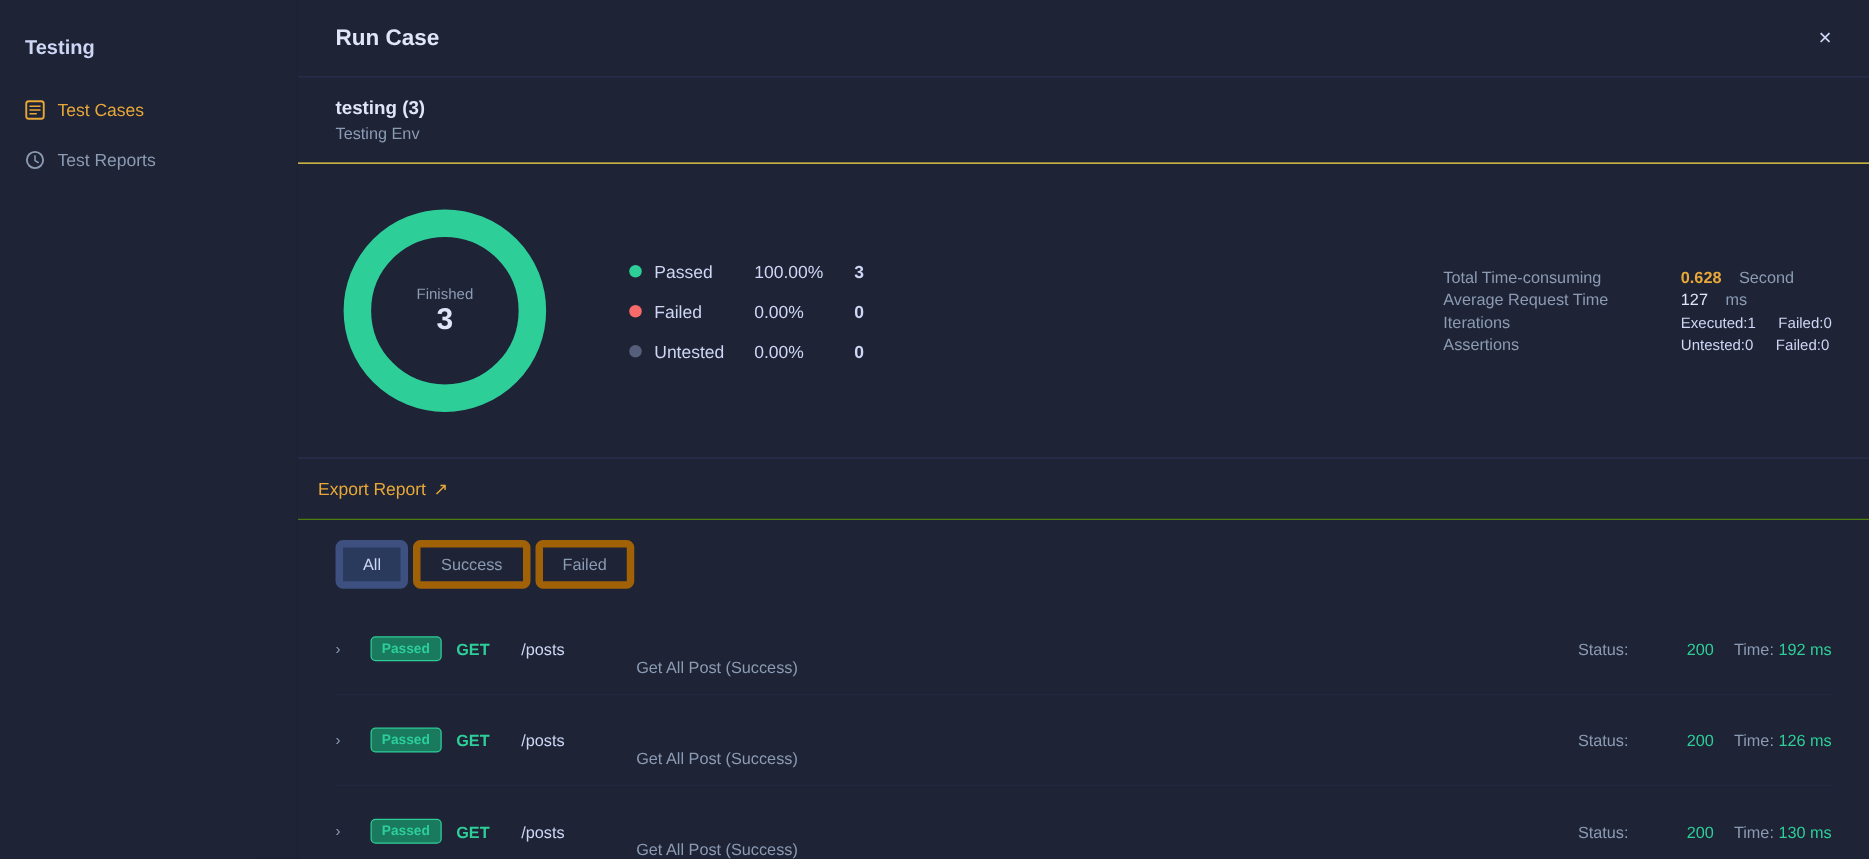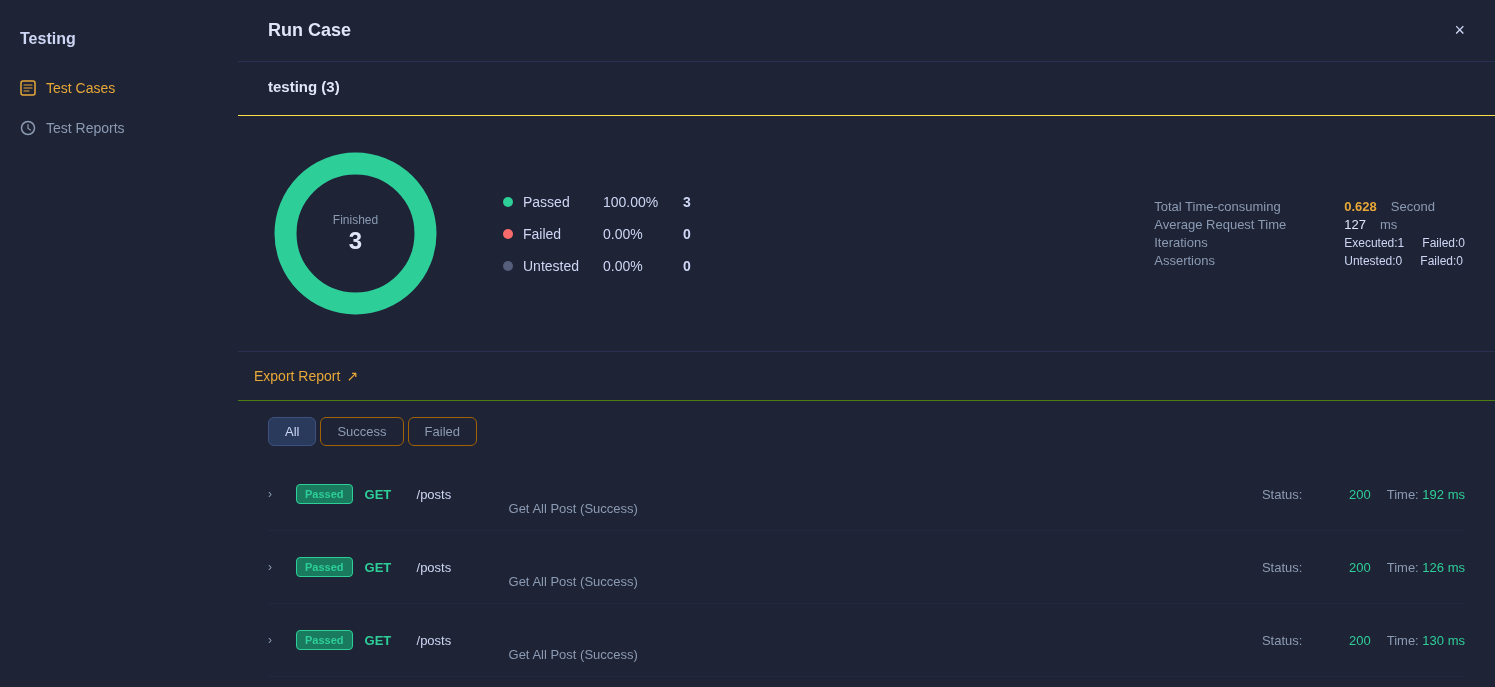--- a/index.html
+++ b/index.html
@@ -223,21 +223,21 @@
     .filter-tabs {
       display: flex;
       gap: 4px;
       padding: 16px 30px 12px;
     }
     .filter-tab {
       padding: 6px 16px;
       border-radius: 6px;
       font-size: 13px;
       cursor: pointer;
-      border: 1px solid #a16207;
+      border: 6px solid #a16207;
       background: transparent;
       color: #8b9bb4;
     }
     .filter-tab.active {
       background: #2a3a5c;
       color: #cdd6f4;
       border-color: #3d5080;
     }
 
     
@@ -325,20 +325,21 @@
 
 <div class="main">
 
   <div class="header">
     <span class="header-title">Run Case</span>
     <button class="close-btn">×</button>
   </div>
 
   <div class="sub-header">
     <div class="sub-header-name">testing (3)</div>
+    <div class="sub-header-env">Testing Env</div>
   </div>
 
   <div class="stats-section">
 
     <div class="donut-container">
       <svg class="donut-svg" viewBox="0 0 175 175">
         <circle cx="87.5" cy="87.5" r="70" fill="none" stroke="#2a3050" stroke-width="22"></circle>
         <circle cx="87.5" cy="87.5" r="70" fill="none" stroke="#2dce98" stroke-width="22" stroke-dasharray="439.82 0" stroke-linecap="butt"></circle>
       </svg>
       <div class="donut-center">

